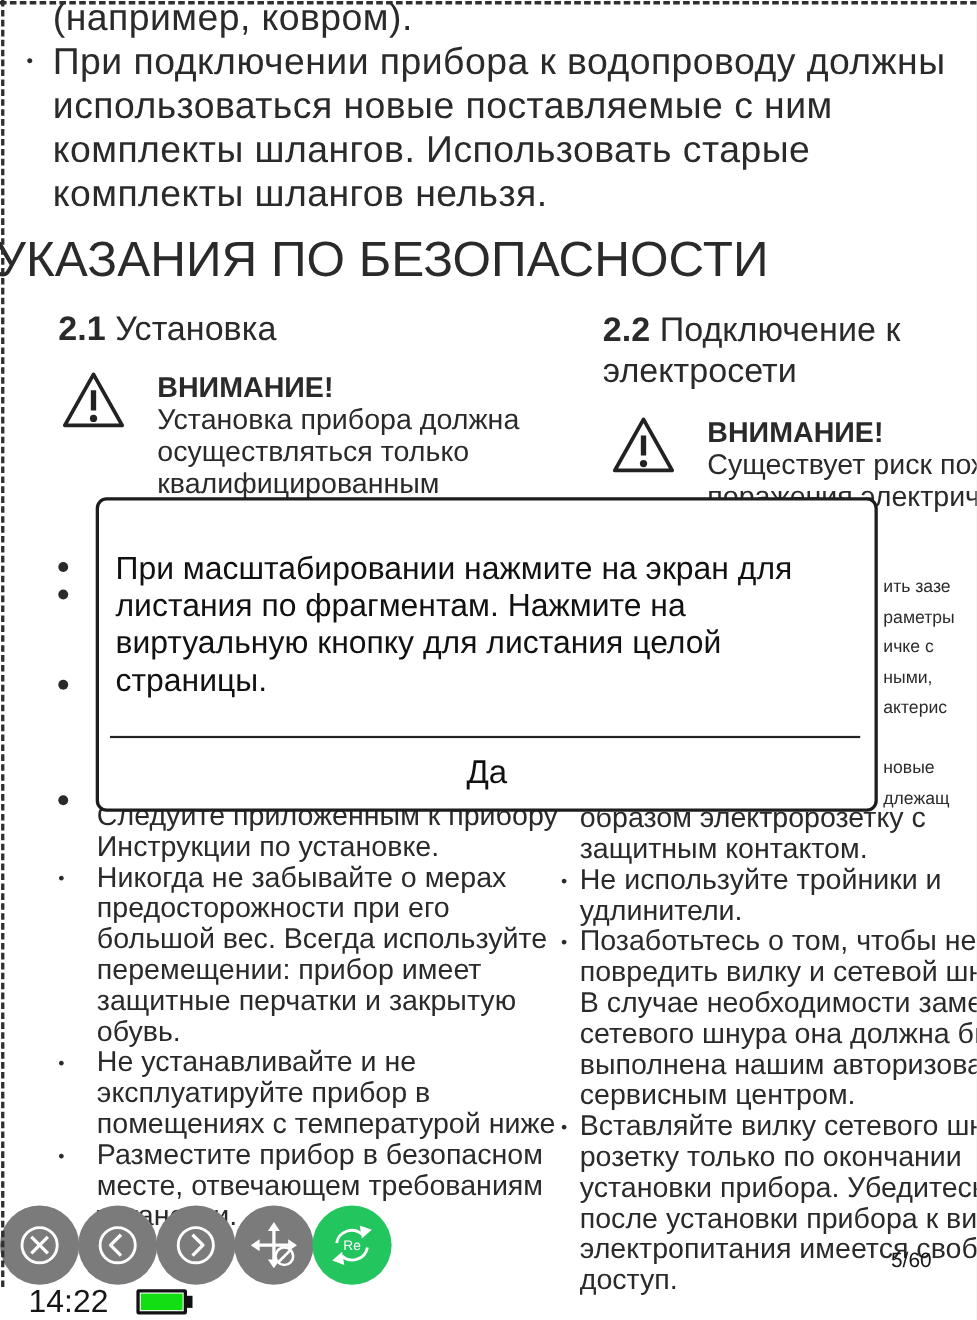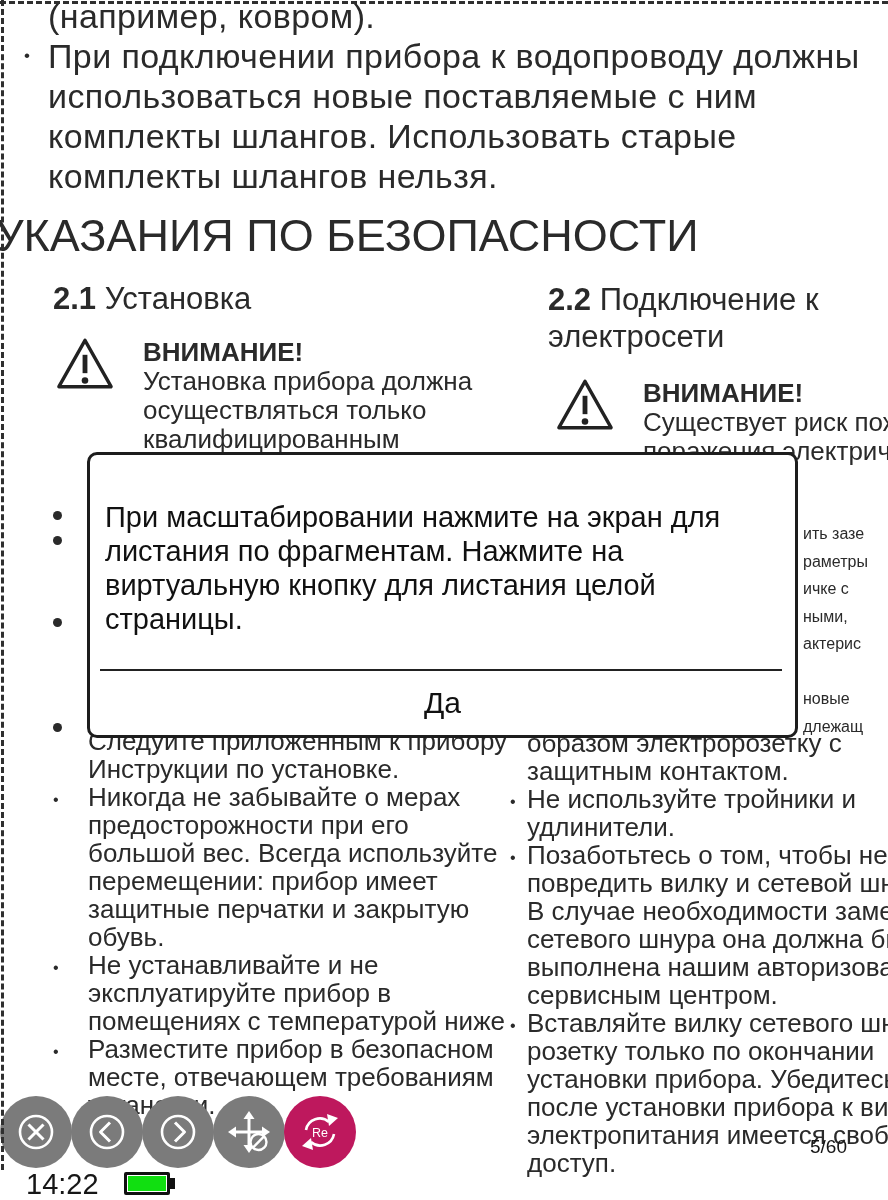--- a/index.html
+++ b/index.html
@@ -324,21 +324,21 @@
         <line x1="24" y1="10" x2="24" y2="38" stroke="#fff" stroke-width="3"></line>
         <line x1="10" y1="24" x2="38" y2="24" stroke="#fff" stroke-width="3"></line>
         <polygon points="24,3 18.5,11 29.5,11" fill="#fff"></polygon>
         <polygon points="24,45 18.5,37 29.5,37" fill="#fff"></polygon>
         <polygon points="3,24 11,18.5 11,29.5" fill="#fff"></polygon>
         <polygon points="45,24 37,18.5 37,29.5" fill="#fff"></polygon>
         <circle cx="33.5" cy="34" r="8" fill="#7b7b7b" stroke="#fff" stroke-width="2.4"></circle>
         <line x1="28.2" y1="39.3" x2="38.8" y2="28.7" stroke="#fff" stroke-width="2.4"></line>
       </svg>
     </button>
-    <button class="tbtn" style="left: 284px; background: #be185d;">
+    <button class="tbtn" style="left: 284px; background: #22c55e;">
       <svg width="48" height="48" viewBox="0 0 48 48">
         <path d="M10,22 a14,14 0 0 1 23,-8" fill="none" stroke="#fff" stroke-width="2.6"></path>
         <polygon points="31,6 33,18 42,10" fill="#fff"></polygon>
         <path d="M38,26 a14,14 0 0 1 -23,8" fill="none" stroke="#fff" stroke-width="2.6"></path>
         <polygon points="17,42 15,30 6,38" fill="#fff"></polygon>
         <text x="24" y="28.5" font-size="12.5" fill="#fff" text-anchor="middle" font-family="Liberation Sans, sans-serif">Re</text>
       </svg>
     </button>
   </div>
 

